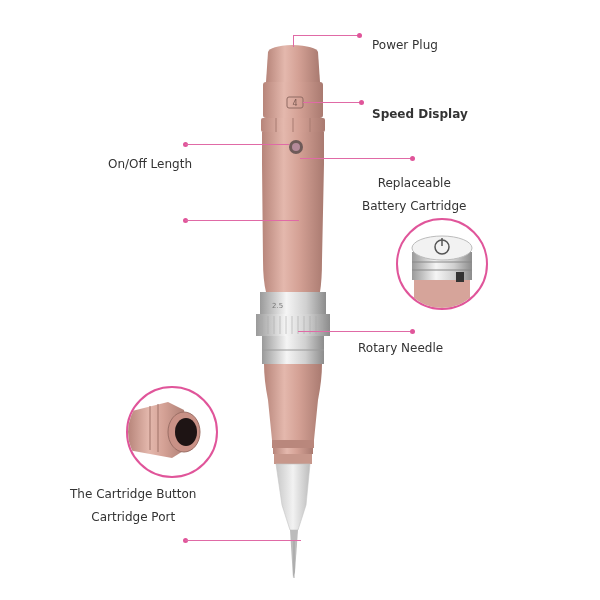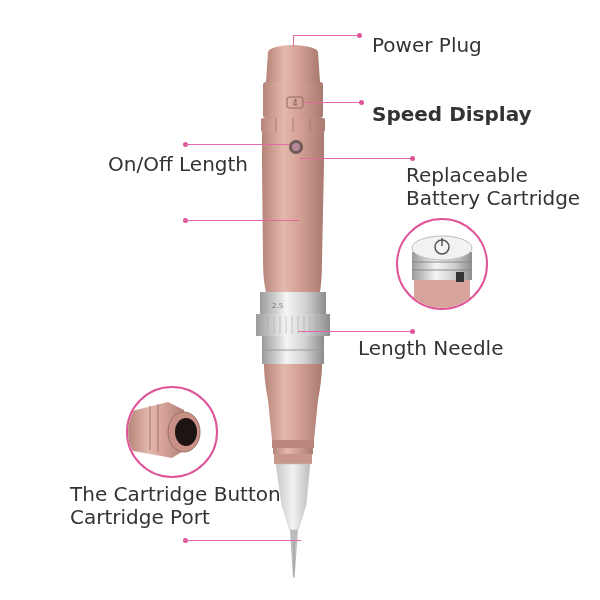--- a/index.html
+++ b/index.html
@@ -1,17 +1,17 @@
 <!DOCTYPE html>
 <html><head>
 <meta charset="utf-8">
 <style>
   html,body{margin:0;padding:0;background:#ffffff;}
   body{width:600px;height:600px;position:relative;overflow:hidden;font-family:"DejaVu Sans","Liberation Sans",sans-serif;color:#333;}
-  .label{position:absolute;font-size:20px;line-height:23px;color:#333333;white-space:nowrap;}
+  .label{position:absolute;font-size:12px;line-height:23px;color:#333333;text-align:center;white-space:nowrap;}
   .lead{position:absolute;height:1px;background:#e06aa6;}
   .vlead{position:absolute;width:1px;background:#e06aa6;}
   .dot{position:absolute;width:5px;height:5px;border-radius:50%;background:#e0559a;}
   .circle{position:absolute;border:2px solid #e0559a;border-radius:50%;background:#fff;overflow:hidden;}
 </style>
 </head>
 <body>
 
 <div>
   <svg width="600" height="600" style="position:absolute;left:0;top:0">
@@ -89,21 +89,21 @@
 <div class="lead" style="left:303px;top:102px;width:58px;"></div>
 <div class="dot" style="left:359px;top:100px;"></div>
 <div class="label" style="left:372px;top:103px;font-weight:bold;">Speed Display</div>
 
 <div class="dot" style="left:183px;top:142px;"></div>
 <div class="lead" style="left:185px;top:144px;width:104px;"></div>
 <div class="label" style="left:108px;top:153px;">On/Off Length</div>
 
 <div class="lead" style="left:300px;top:158px;width:112px;"></div>
 <div class="dot" style="left:410px;top:156px;"></div>
-<div class="label" style="left:362px;top:164px;margin-left:44px;">
+<div class="label" style="left:362px;top:172px;">
   <div>Replaceable</div>
   <div>Battery Cartridge</div>
 </div>
 <div class="circle" style="left:396px;top:218px;width:88px;height:88px;">
   <svg width="88" height="88">
     <rect x="16" y="42" width="56" height="50" fill="#d6a49a"></rect>
     <rect x="14" y="32" width="60" height="28" fill="url(#sg)"></rect>
     <line x1="14" y1="42" x2="74" y2="42" stroke="#888"></line>
     <line x1="14" y1="50" x2="74" y2="50" stroke="#888"></line>
     <ellipse cx="44" cy="28" rx="30" ry="12" fill="#f2f2f2" stroke="#bbb"></ellipse>
@@ -114,21 +114,21 @@
 </div>
 
 <div class="dot" style="left:183px;top:218px;"></div>
 <div class="lead" style="left:185px;top:220px;width:114px;"></div>
 <div class="label" style="left:72px;top:231px;">
 </div>
 
 <div class="lead" style="left:298px;top:331px;width:112px;"></div>
 <div class="dot" style="left:410px;top:329px;"></div>
 <div class="label" style="left:358px;top:337px;">
-  <div>Length Needle</div>
+  <div>Rotary Needle</div>
 </div>
 
 <div class="circle" style="left:126px;top:386px;width:88px;height:88px;">
   <svg width="88" height="88">
     <path d="M0 24 L40 14 L56 22 L60 60 L44 70 L0 62 Z" fill="url(#rg)"></path>
     <ellipse cx="56" cy="44" rx="16" ry="20" fill="#c99186" stroke="#9b6f66"></ellipse>
     <ellipse cx="58" cy="44" rx="11" ry="14" fill="#1e1414"></ellipse>
     <line x1="22" y1="18" x2="22" y2="62" stroke="#a07369"></line>
     <line x1="30" y1="16" x2="30" y2="64" stroke="#a07369"></line>
   </svg>

